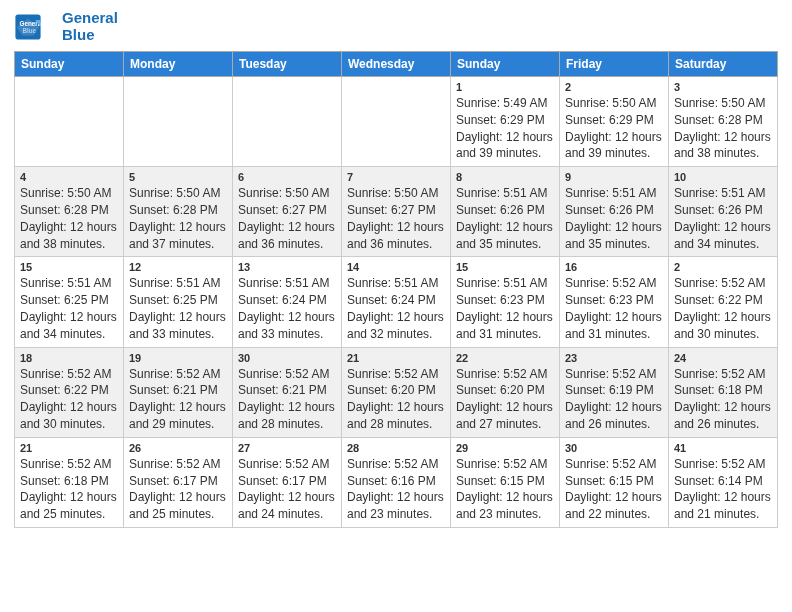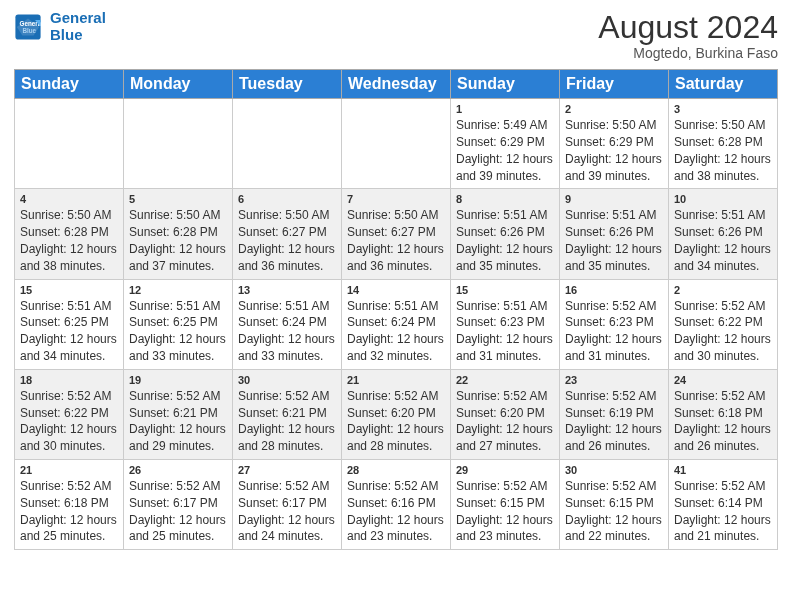--- a/index.html
+++ b/index.html
@@ -16,21 +16,21 @@
     }
     .header {
       display: flex;
       justify-content: space-between;
       align-items: flex-start;
       margin-bottom: 8px;
     }
     .logo {
       display: flex;
       align-items: center;
-      gap: 8px;
+      gap: 20px;
     }
     .logo-text {
       font-size: 15px;
       font-weight: bold;
       color: #333;
       line-height: 1.1;
     }
     .logo-text span {
       color: #1a6eb5;
     }
@@ -54,21 +54,21 @@
     table {
       width: 100%;
       border-collapse: collapse;
       table-layout: fixed;
     }
     thead tr {
       background-color: #2b7fd4;
     }
     thead th {
       color: #fff;
-      font-size: 16px;
+      font-size: 12px;
       font-weight: bold;
       text-align: left;
       padding: 5px 6px;
       border: 1px solid #aaa;
     }
     tbody tr {
       vertical-align: top;
     }
     tbody td {
       border: 1px solid #ccc;
@@ -111,24 +111,20 @@
         <polygon points="20,8 36,20 28,32 12,32 4,20" fill="#fff" opacity="0.15"></polygon>
         <text x="8" y="18" font-size="9" fill="#fff" font-weight="bold" font-family="Arial">General</text>
         <text x="12" y="28" font-size="9" fill="#a8d0f0" font-weight="bold" font-family="Arial">Blue</text>
         <polygon points="30,10 38,10 38,20" fill="#5bb0f0"></polygon>
       </svg>
       <div class="logo-text">
         <div><span>General</span></div>
         <div><span style="color:#1a6eb5">Blue</span></div>
       </div>
     </div>
-    <div class="title-block">
-      <div class="main-title">August 2024</div>
-      <div class="subtitle">Mogtedo, Burkina Faso</div>
-    </div>
   </div>
 
   <table>
     <thead>
       <tr>
       <th>Sunday</th>
           <th>Monday</th>
           <th>Tuesday</th>
           <th>Wednesday</th>
           <th>Sunday</th>

